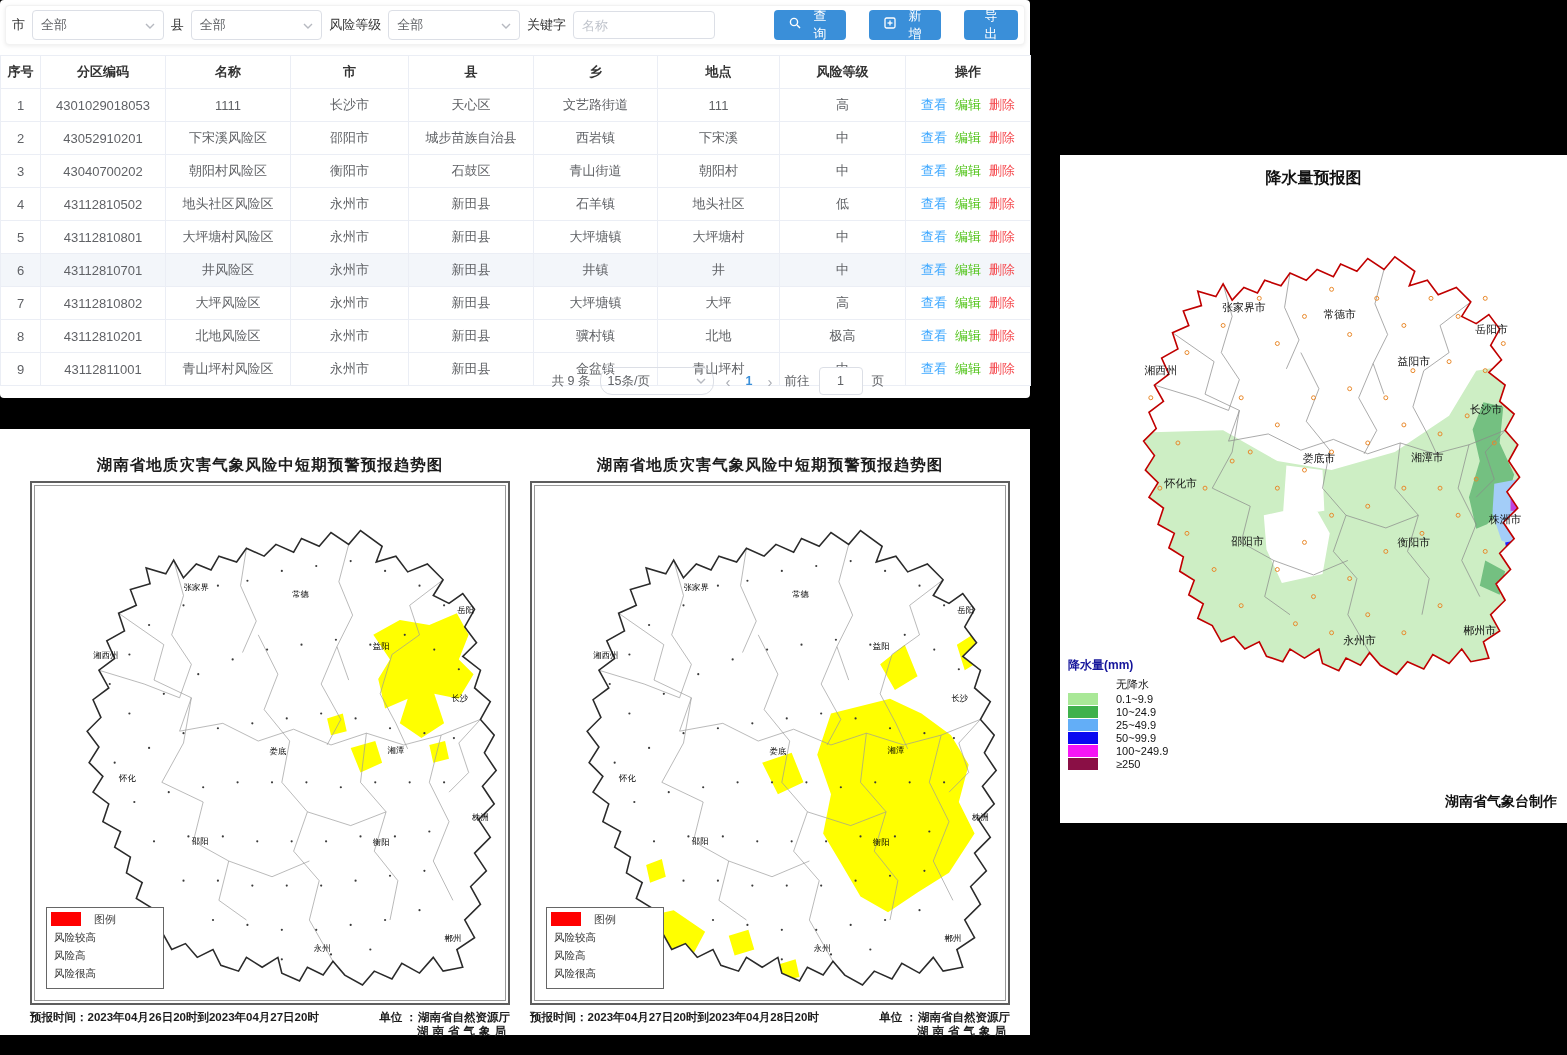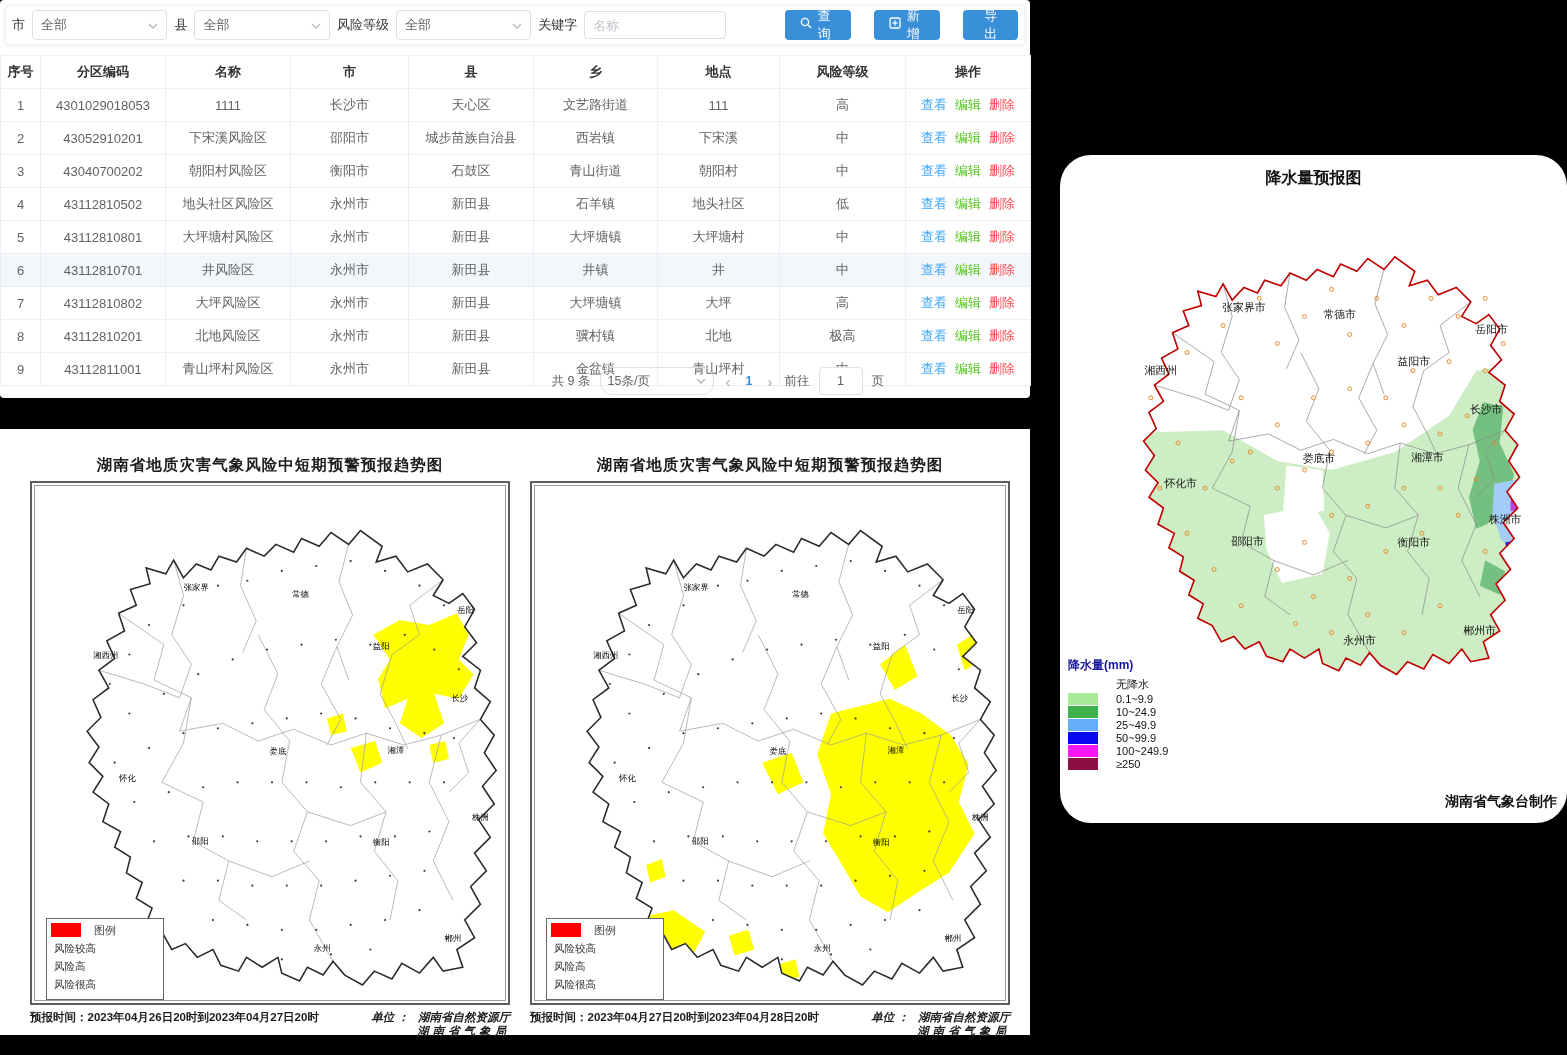--- a/index.html
+++ b/index.html
@@ -12,21 +12,21 @@
   .filter-bar{position:absolute;left:5px;top:5px;right:5px;height:38px;display:flex;align-items:center;
               gap:7px;padding:0 6px;background:#fff;border:1px solid #f2f2f2;border-radius:4px;
               box-shadow:0 1px 4px rgba(0,0,0,.08);}
   .f-label{font-size:13px;color:#333;white-space:nowrap;}
   .select{width:124px;height:28px;border:1px solid #dcdfe6;border-radius:4px;display:flex;align-items:center;
           justify-content:space-between;padding:0 8px;color:#606266;background:#fff;cursor:pointer;}
   .kw-input{width:124px;height:26px;border:1px solid #dcdfe6;border-radius:4px;padding:0 8px;font-size:13px;
             color:#606266;outline:none;font-family:inherit;}
   .kw-input::placeholder{color:#c0c4cc;}
   .btn{height:30px;padding:0 15px;background:#3a8fd9;color:#fff;border:none;border-radius:4px;font-size:13px;
-       display:inline-flex;align-items:center;gap:0;cursor:pointer;font-family:Liberation Serif, serif;}
+       display:inline-flex;align-items:center;gap:8px;cursor:pointer;font-family:Liberation Serif, serif;}
   .btn.first{margin-left:52px;}
   .btn+.btn{margin-left:16px;}
 
   table{position:absolute;top:55px;left:0;border-collapse:collapse;width:1030px;table-layout:fixed;}
   th,td{border:1px solid #ebeef5;height:30px;text-align:center;font-size:13px;overflow:hidden;white-space:nowrap;}
   th{color:#333;font-weight:700;}
   td{color:#606266;}
   tr.hl td{background:#f3f6fa;}
   .a-view{color:#40a9ff;text-decoration:none;margin:0 4px;cursor:pointer;}
   .a-edit{color:#52c41a;text-decoration:none;margin:0 4px;cursor:pointer;}
@@ -41,33 +41,33 @@
   .goto-input{width:38px;height:24px;border:1px solid #dcdfe6;border-radius:4px;text-align:center;
               font-size:12.5px;color:#606266;outline:none;font-family:inherit;}
 
   
   #maps-panel{left:0;top:429px;width:1030px;height:606px;}
   .trend-map{position:absolute;top:26px;width:480px;}
   #tm0{left:30px;} #tm1{left:530px;}
   .tm-title{text-align:center;font-weight:700;font-size:15.5px;color:#1c1c1c;letter-spacing:1px;margin-bottom:5px;}
   .tm-box{position:relative;height:520px;border:2px solid #5e5e5e;outline:1px solid #9a9a9a;outline-offset:-5px;background:#fff;}
   .tm-box svg{position:absolute;left:4px;top:4px;}
-  .tm-legend{position:absolute;left:14px;bottom:3px;width:102px;background:#fff;border:1px solid #666;
+  .tm-legend{position:absolute;left:14px;bottom:14px;width:102px;background:#fff;border:1px solid #666;
              padding:4px 7px 7px;z-index:2;}
   .lg-title{text-align:center;font-size:11px;color:#444;margin-bottom:2px;}
   .lg-row{display:flex;align-items:center;gap:7px;margin-top:4px;}
   .lg-sw{width:30px;height:14px;flex:none;}
   .lg-label{font-size:10.5px;color:#333;}
   .tm-footer{display:flex;justify-content:space-between;margin-top:5px;font-size:11.5px;font-weight:700;color:#1c1c1c;}
-  .unit-wrap{display:flex;gap:8px;font-style:italic;}
+  .unit-wrap{display:flex;}
   .unit-lines{text-align:right;line-height:1.25;}
   .u2{letter-spacing:4px;}
 
   
-  #precip-panel{left:1060px;top:155px;width:507px;height:668px;border-radius:31px;}
+  #precip-panel{left:1060px;top:155px;width:507px;height:668px;}
   .pp-title{text-align:center;font-size:16px;font-weight:700;color:#111;padding-top:13px;}
   .pp-sub{text-align:center;font-size:14.5px;color:#111;margin-top:6px;}
   .pp-map{position:absolute;left:0;top:62px;}
   .pp-legend{position:absolute;left:8px;top:502px;z-index:2;}
   .pl-title{font-weight:700;color:#15159b;font-size:12px;margin-bottom:3px;}
   .pl-row{display:flex;align-items:center;gap:18px;margin-top:1px;}
   .pl-sw{width:30px;height:12px;flex:none;}
   .pl-label{font-size:11px;color:#111;}
   .pp-credit{position:absolute;right:10px;bottom:12px;font-size:14px;font-weight:700;color:#111;}
 </style>

